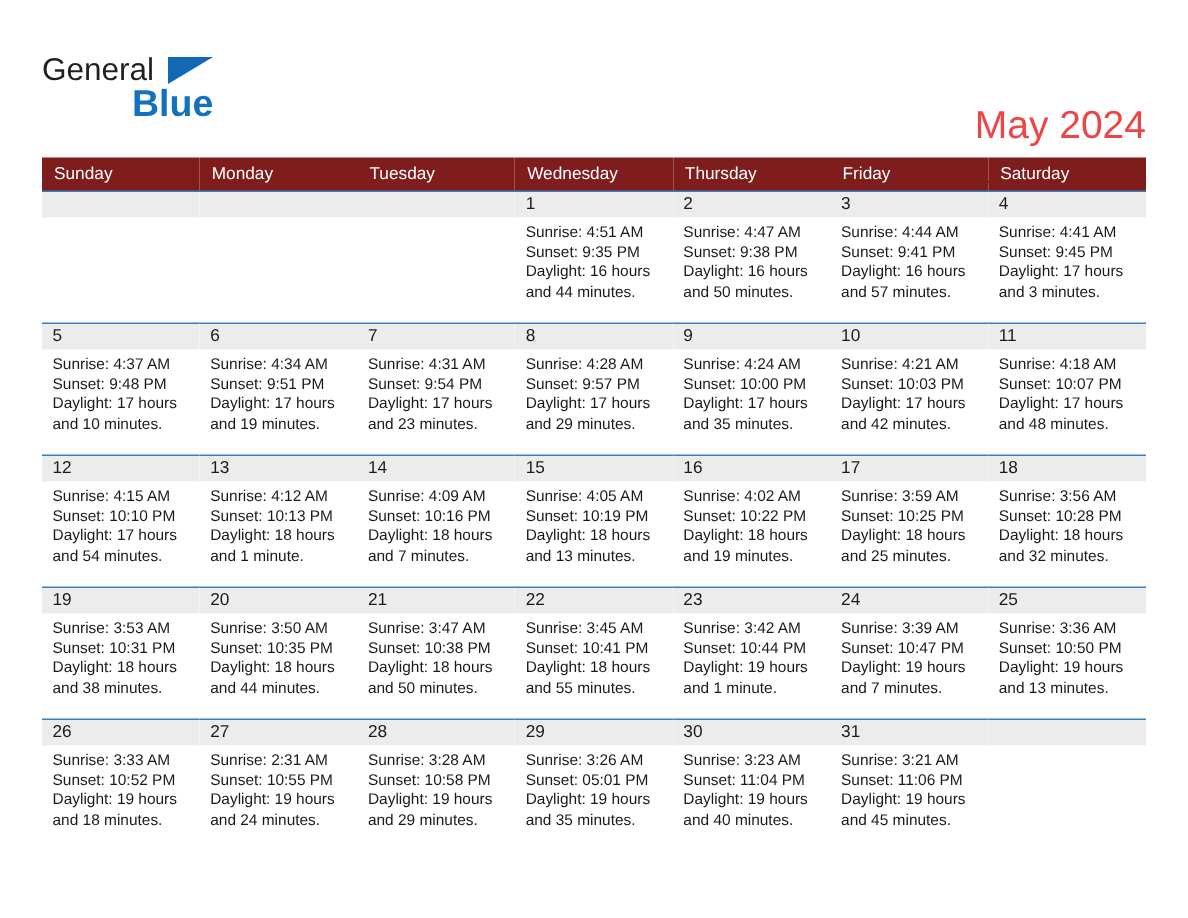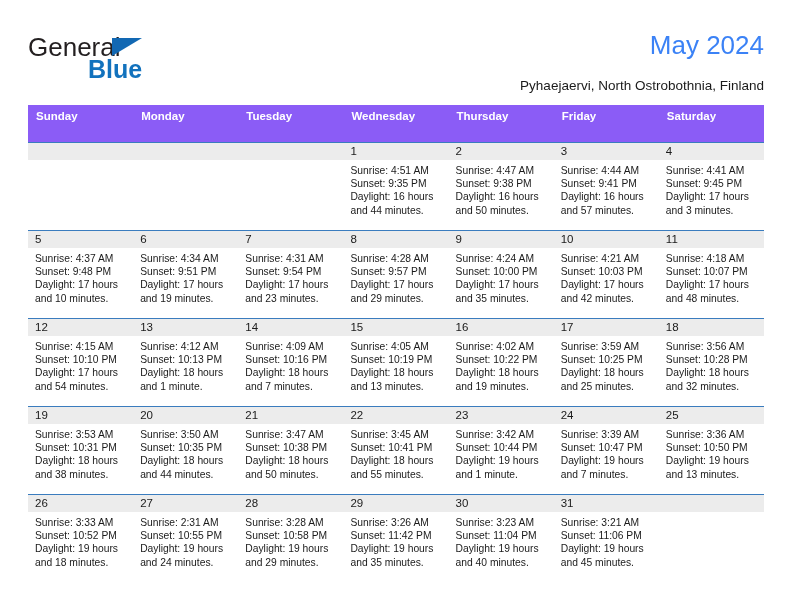--- a/index.html
+++ b/index.html
@@ -33,21 +33,21 @@
     position: absolute;
     left: 0;
     top: 5px;
     width: 200px;
     height: 60px;
   }
   .brand-general {
     position: absolute;
     left: 0;
     top: 0;
-    font-size: 26px;
+    font-size: 21px;
     letter-spacing: 0px;
     color: #231f20;
     line-height: 28px;
   }
   .brand-tri {
     position: absolute;
     left: 84px;
     top: 5px;
     width: 0;
     height: 0;
@@ -65,23 +65,24 @@
   }
 
   .title-wrap {
     position: absolute;
     right: 0;
     top: 0;
     text-align: right;
   }
   .cal-title {
     font-size: 26px;
-    color: #3b82f6;
+    color: #ef4444;
     line-height: 34px;
     white-space: nowrap;
+    margin-top: 38px;
   }
   .cal-sub {
     font-size: 13.5px;
     color: #1a1a1a;
     line-height: 20px;
     margin-top: 14px;
     white-space: nowrap;
   }
 
   
@@ -89,26 +90,26 @@
     position: absolute;
     left: 28px;
     top: 105px;
     width: 736px;
     border-collapse: collapse;
     table-layout: fixed;
   }
   .cal col { width: 105.14px; }
 
   thead th {
-    background: #8b5cf6;
+    background: #7f1d1d;
     color: #ffffff;
     font-size: 11.5px;
-    font-weight: bold;
+    font-weight: normal;
     text-align: left;
-    padding: 5px 0 20px 8px;
+    padding: 5px 0 5px 8px;
     height: 11px;
     vertical-align: middle;
   }
 
   tbody tr { height: 88px; }
 
   tbody td {
     vertical-align: top;
     padding: 0;
     border-top: 1.5px solid #3a7cbe;
@@ -418,21 +419,21 @@
             <div class="daybody">
               <div>Sunrise: 3:28 AM</div>
               <div>Sunset: 10:58 PM</div>
               <div class="dl">Daylight: 19 hours and 29 minutes.</div>
             </div>
           </td>
           <td class="">
             <div class="daynum-band">29</div>
             <div class="daybody">
               <div>Sunrise: 3:26 AM</div>
-              <div>Sunset: 11:42 PM</div>
+              <div>Sunset: 05:01 PM</div>
               <div class="dl">Daylight: 19 hours and 35 minutes.</div>
             </div>
           </td>
           <td class="">
             <div class="daynum-band">30</div>
             <div class="daybody">
               <div>Sunrise: 3:23 AM</div>
               <div>Sunset: 11:04 PM</div>
               <div class="dl">Daylight: 19 hours and 40 minutes.</div>
             </div>

